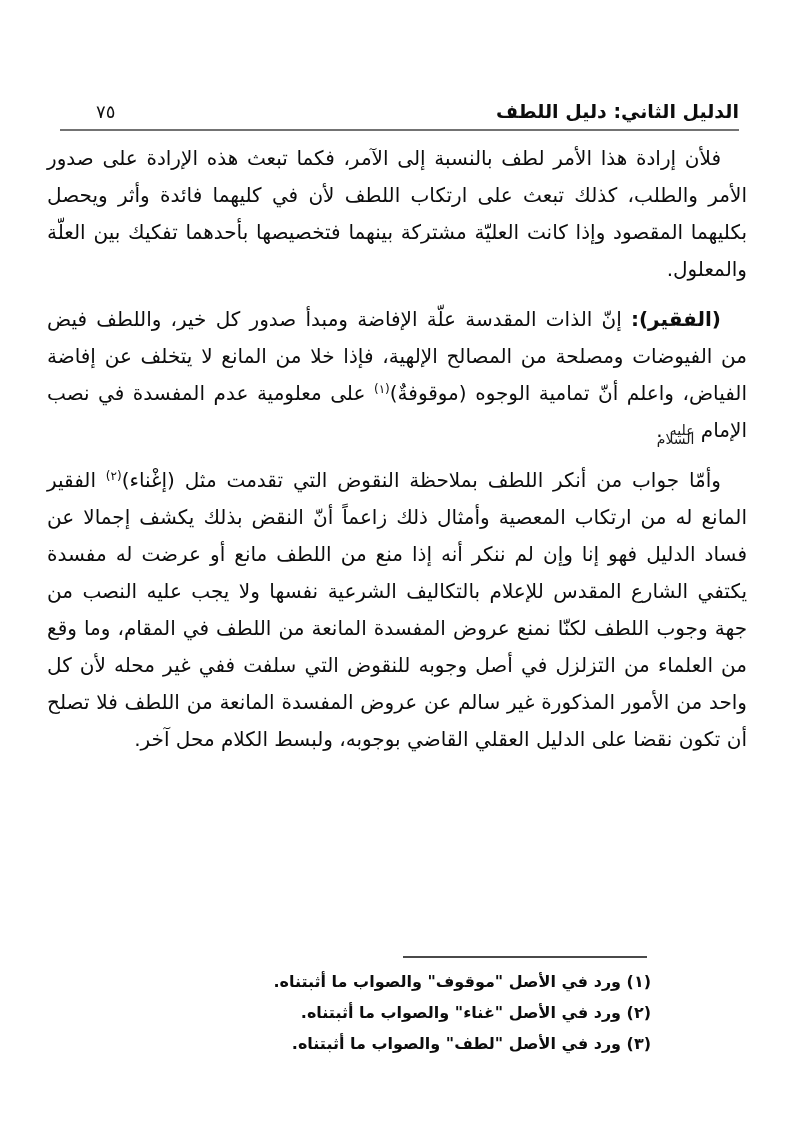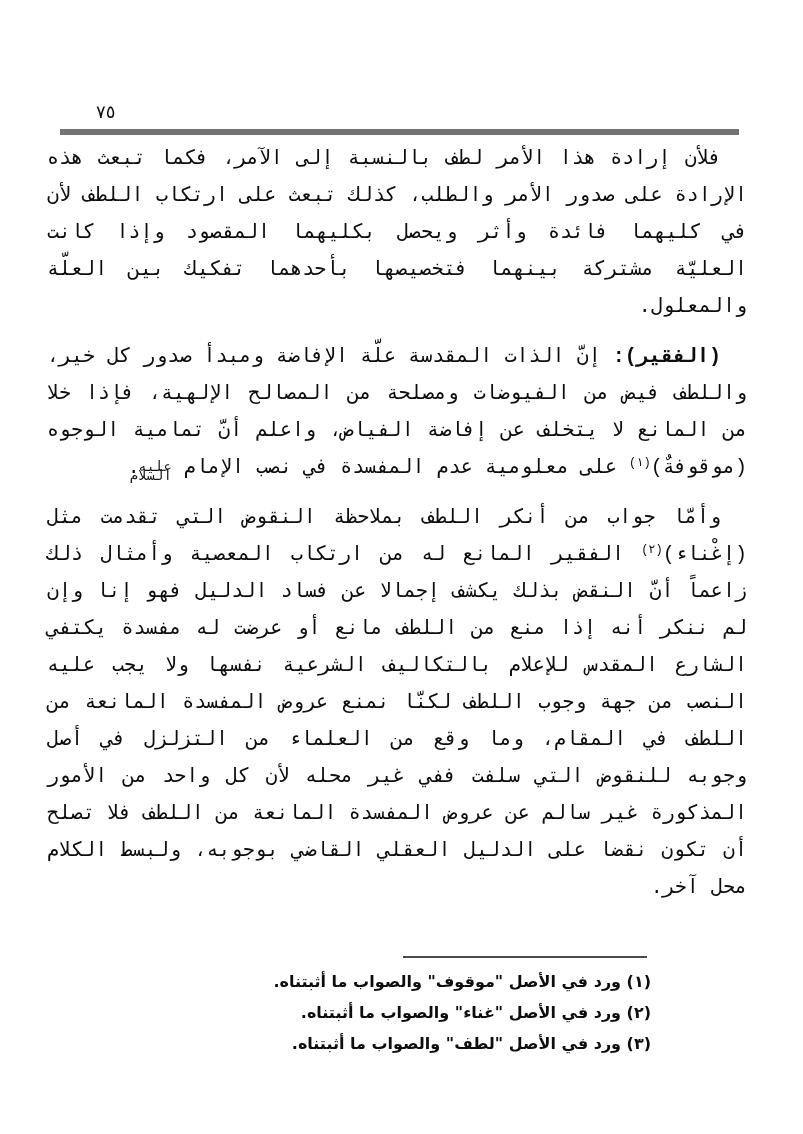--- a/index.html
+++ b/index.html
@@ -10,21 +10,21 @@
     font-family:"DejaVu Sans", sans-serif;
     color:#0d0d0d;
     overflow:hidden;
     margin:0 auto;
   }
   
   .header {
     position:absolute;
     top:82px; left:60px; right:64px;
     height:40px;
-    border-bottom:6px solid #737373;
+    border-bottom:2px solid #737373;
     direction:ltr;
     display:flex;
     justify-content:space-between;
     align-items:flex-end;
     padding-bottom:7px;
   }
   .pagenum {
     font-size:18px;
     letter-spacing:2px;
     padding-left:36px;
@@ -35,21 +35,20 @@
     direction:rtl;
   }
   
   .bodytext {
     position:absolute;
     top:140px; right:56px; left:47px;
     direction:rtl;
     text-align:justify;
     font-size:20px;
     line-height:37px;
-    font-family:Liberation Mono, monospace;
   }
   .bodytext p {
     margin:0 0 13px 0;
     text-indent:26px;
   }
   .bodytext b { font-weight:bold; }
   sup.fnmark {
     font-size:12px;
     line-height:0;
     vertical-align:7px;
@@ -86,20 +85,21 @@
   }
   .footnotes p { margin:0; }
 </style>
 </head>
 <body>
 
 <div class="page">
 
   <div class="header">
     <span class="pagenum">٧٥</span>
+    <span class="header-title">الدليل الثاني: دليل اللطف</span>
   </div>
 
   <div class="bodytext">
 
     <p><span>فلأن إرادة هذا الأمر لطف بالنسبة إلى الآمر، فكما تبعث هذه الإرادة على صدور الأمر والطلب، كذلك تبعث على ارتكاب اللطف لأن في كليهما فائدة وأثر ويحصل بكليهما المقصود وإذا كانت العليّة مشتركة بينهما فتخصيصها بأحدهما تفكيك بين العلّة والمعلول.</span></p>
 
     <p><b>(الفقير):</b><span> إنّ الذات المقدسة علّة الإفاضة ومبدأ صدور كل خير، واللطف فيض من الفيوضات ومصلحة من المصالح الإلهية، فإذا خلا من المانع لا يتخلف عن إفاضة الفياض، واعلم أنّ تمامية الوجوه (موقوفةٌ)</span><sup class="fnmark">(١)</sup><span> على معلومية عدم المفسدة في نصب الإمام </span><span class="honorific">عليه السلام</span><span>.</span></p>
 
     <p><span>وأمّا جواب من أنكر اللطف بملاحظة النقوض التي تقدمت مثل (إغْناء)</span><sup class="fnmark">(٢)</sup><span> الفقير المانع له من ارتكاب المعصية وأمثال ذلك زاعماً أنّ النقض بذلك يكشف إجمالا عن فساد الدليل فهو إنا وإن لم ننكر أنه إذا منع من اللطف مانع أو عرضت له مفسدة يكتفي الشارع المقدس للإعلام بالتكاليف الشرعية نفسها ولا يجب عليه النصب من جهة وجوب اللطف لكنّا نمنع عروض المفسدة المانعة من اللطف في المقام، وما وقع من العلماء من التزلزل في أصل وجوبه للنقوض التي سلفت ففي غير محله لأن كل واحد من الأمور المذكورة غير سالم عن عروض المفسدة المانعة من اللطف فلا تصلح أن تكون نقضا على الدليل العقلي القاضي بوجوبه، ولبسط الكلام محل آخر.</span></p>
 

